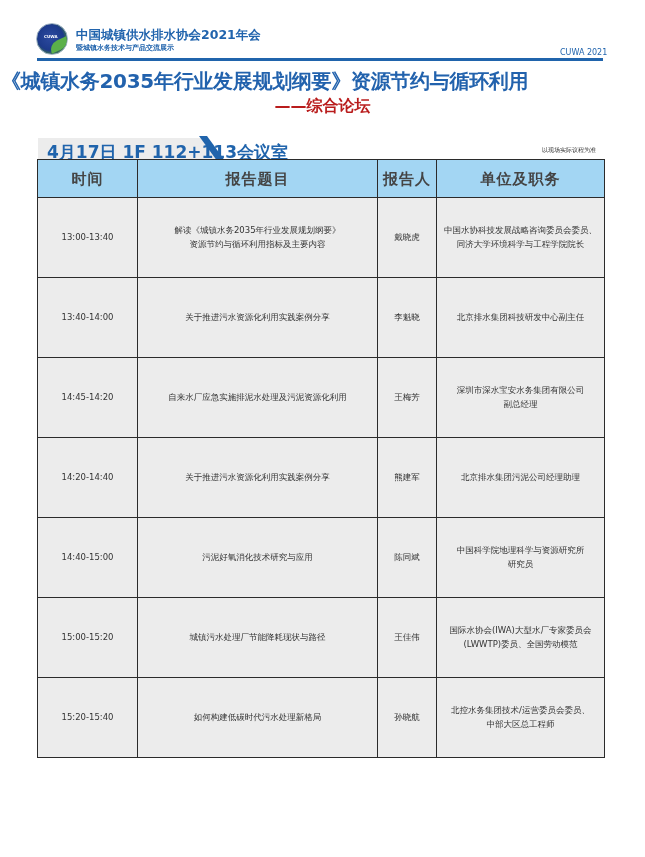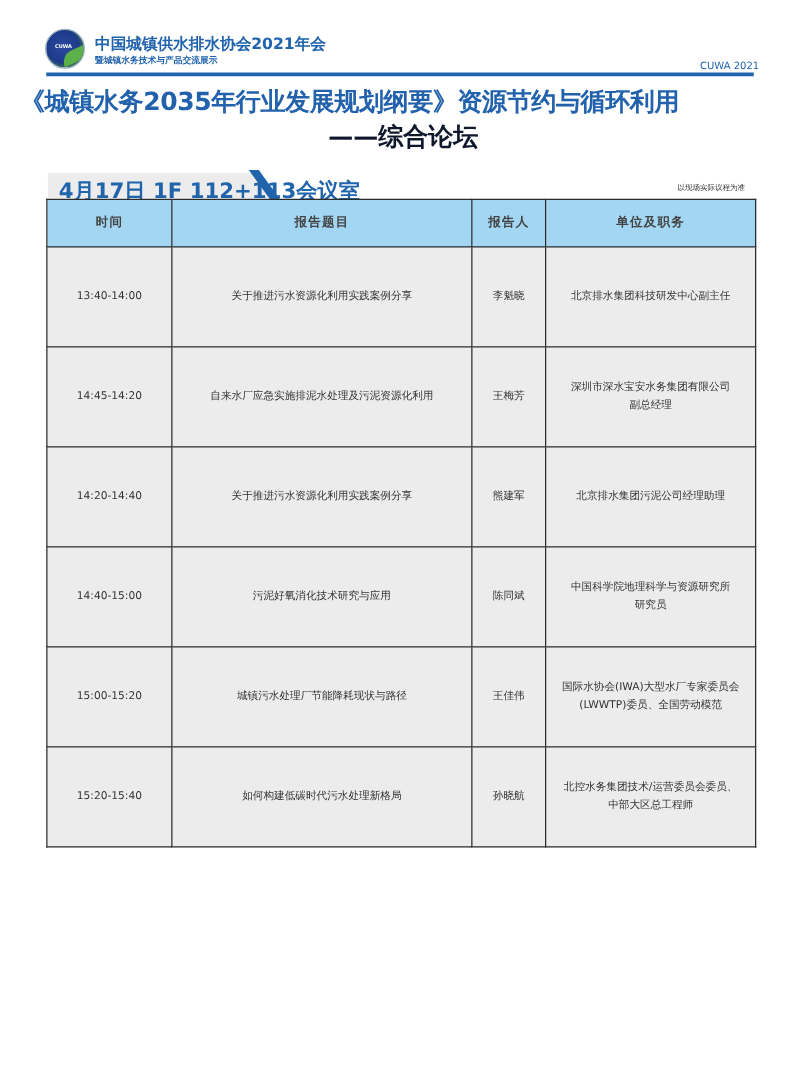--- a/index.html
+++ b/index.html
@@ -21,26 +21,26 @@
       position: absolute; left: 76px; top: 27px; font-size: 12.5px; font-weight: bold; color: #2164ad; letter-spacing: 0px;
       white-space: nowrap;
     }
     .org-sub {
       position: absolute; left: 76px; top: 43px; font-size: 7px; font-weight: bold; color: #2164ad; white-space: nowrap;
     }
     .header-rule { position: absolute; left: 37px; top: 58px; width: 566px; height: 3px; background: #2064ac; }
     .cuwa { position: absolute; left: 560px; top: 48px; font-size: 8px; color: #2164ad; white-space: nowrap; }
 
     .title1 {
-      position: absolute; left: 16px; top: 68px; width: 512px; text-align: center;
+      position: absolute; left: 1px; top: 68px; width: 512px; text-align: center;
       font-size: 20px; font-weight: bold; color: #2262ad; white-space: nowrap; letter-spacing: -0.3px;
     }
     .title2 {
       position: absolute; left: 0; top: 96px; width: 645px; text-align: center;
-      font-size: 20px; font-weight: bold; color: #0f172a; white-space: nowrap;
+      font-size: 16px; font-weight: bold; color: #b91c1c; white-space: nowrap;
     }
 
     .tab {
       position: absolute; left: 38px; top: 138px; height: 21px; width: 185px;
       background: #ececec; clip-path: polygon(0 0, 88% 0, 100% 100%, 0 100%);
     }
     .tab-stripe {
       position: absolute; left: 199px; top: 136px; width: 8px; height: 28px;
       background: #2064ac; transform: skewX(36deg); transform-origin: top left;
     }
@@ -54,21 +54,21 @@
     table.agenda {
       position: absolute; left: 37px; top: 159px; width: 567px;
       border-collapse: collapse; table-layout: fixed;
       font-size: 8.5px; color: #333;
     }
     table.agenda td, table.agenda th {
       border: 1.2px solid #2b2b2b; text-align: center; vertical-align: middle; line-height: 1.6;
       font-weight: normal;
     }
     table.agenda thead th {
-      background: #a3d6f3; height: 38px; font-size: 10px; font-weight: bold; color: #444; letter-spacing: 1px;
+      background: #a3d6f3; height: 38px; font-size: 15px; font-weight: bold; color: #444; letter-spacing: 1px;
     }
     table.agenda tbody td { background: #ececec; height: 80px; padding: 0 1px; }
     table.agenda tbody tr.host td { height: 79px; }
     .c-time { width: 100px; }
     .c-topic { width: 240px; }
     .c-speaker { width: 59px; }
     .c-org { width: 168px; }
     .line { display: block; white-space: nowrap; }
   </style>
 </head>
@@ -103,20 +103,32 @@
   <thead>
     <tr>
       <th>时间</th>
       <th>报告题目</th>
       <th>报告人</th>
       <th>单位及职务</th>
     </tr>
   </thead>
   <tbody>
 
+    <tr>
+      <td>13:00-13:40</td>
+      <td>
+        <span class="line">解读《城镇水务2035年行业发展规划纲要》</span>
+        <span class="line">资源节约与循环利用指标及主要内容</span>
+      </td>
+      <td>戴晓虎</td>
+      <td>
+        <span class="line">中国水协科技发展战略咨询委员会委员、</span>
+        <span class="line">同济大学环境科学与工程学院院长</span>
+      </td>
+    </tr>
 
     <tr>
       <td>13:40-14:00</td>
       <td>
         <span class="line">关于推进污水资源化利用实践案例分享</span>
       </td>
       <td>李魁晓</td>
       <td>
         <span class="line">北京排水集团科技研发中心副主任</span>
       </td>

